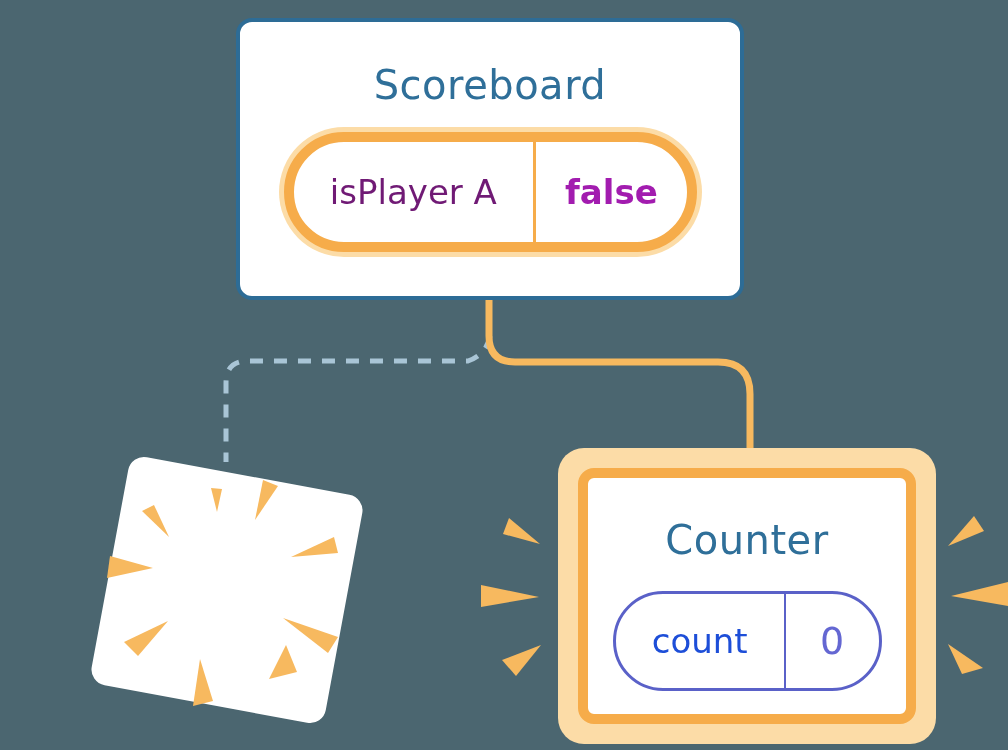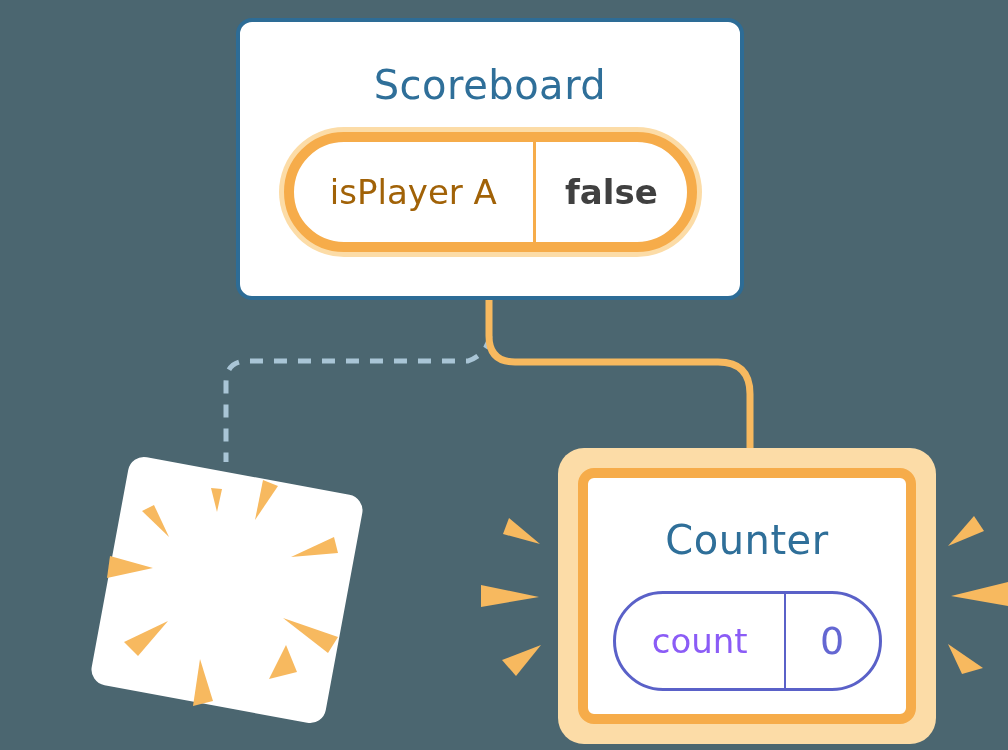--- a/index.html
+++ b/index.html
@@ -39,22 +39,22 @@
     width:413px; height:120px; box-sizing:border-box;
     background:#FFFFFF;
     border:10px solid #F6AC4A;
     border-radius:999px;
     display:flex; align-items:stretch; overflow:hidden;
   }
   .pill-section { display:flex; align-items:center; justify-content:center; }
   .pill-label-sec { flex:0 0 61%; }
   .pill-value-sec { flex:1 1 auto; }
   .pill-divider-orange { width:3px; background:#F6AC4A; }
-  .pill-text { font-size:34px; color:#a16207; }
-  .pill-text-bold { font-size:34px; font-weight:bold; color:#404040; }
+  .pill-text { font-size:34px; color:#701a75; }
+  .pill-text-bold { font-size:34px; font-weight:bold; color:#a21caf; }
 
   
   .counter-outer {
     position:absolute; left:558px; top:448px;
     width:378px; height:296px; box-sizing:border-box;
     background:#FCDCA7;
     border-radius:26px;
     padding:20px;
   }
   .counter-mid {
@@ -68,21 +68,21 @@
   .counter-pill {
     margin-top:27px;
     width:269px; height:100px; box-sizing:border-box;
     border:3px solid #5A61C8;
     border-radius:999px;
     background:#FFFFFF;
     display:flex; align-items:stretch; overflow:hidden;
   }
   .counter-pill .pill-label-sec { flex:0 0 64%; }
   .pill-divider-purple { width:2px; background:#5A61C8; }
-  .counter-pill .pill-text { color:#8b5cf6; }
+  .counter-pill .pill-text { color:#1d4ed8; }
   .pill-value-num { font-size:38px; color:#6467D2; }
 </style>
 </head>
 <body>
 
 <div class="stage">
 
   <svg width="1008" height="750" viewBox="0 0 1008 750">
 
     <path d="M 490 336 Q 487 354 468 361 L 248 361 Q 226 361 226 383 L 226 462" fill="none" stroke="#A9C5D6" stroke-width="5" stroke-dasharray="13 11"></path>

